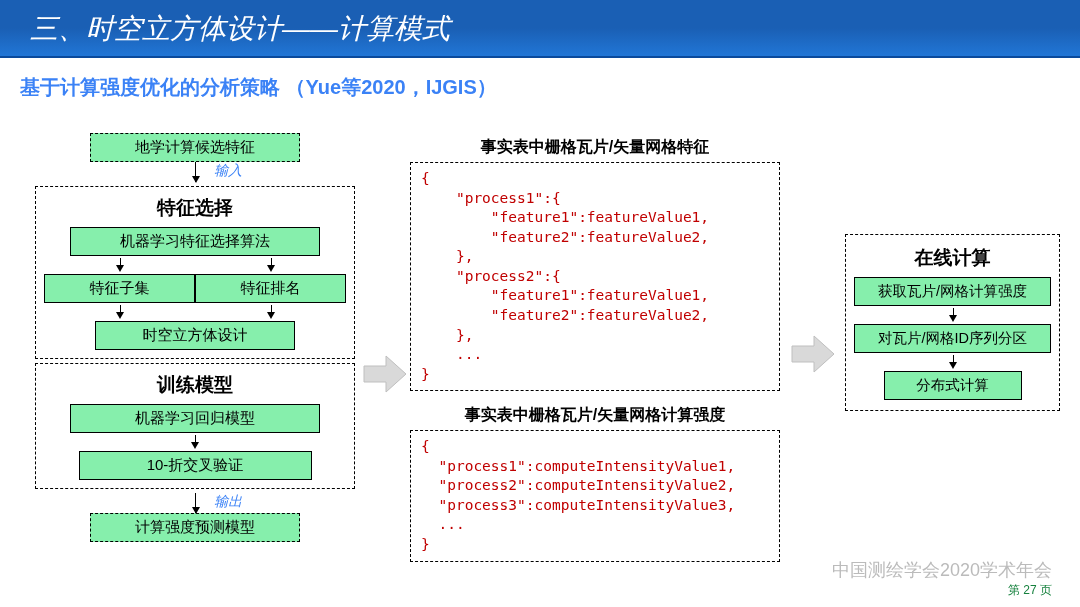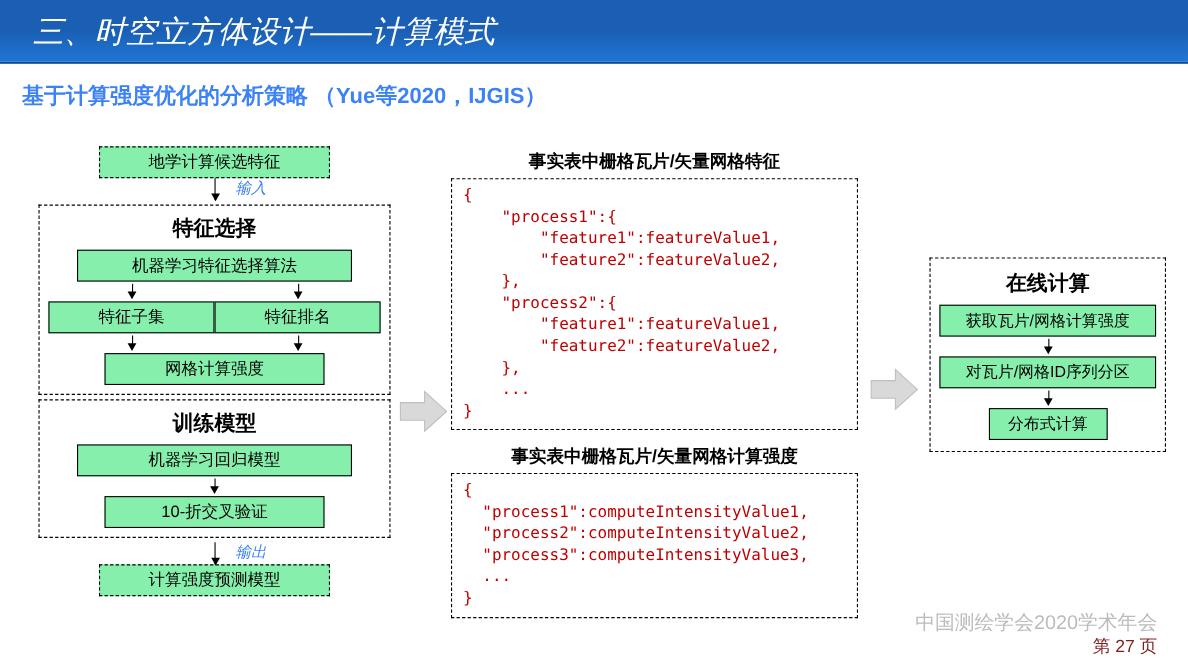--- a/index.html
+++ b/index.html
@@ -97,21 +97,21 @@
 
 
 .footer {
   position: absolute;
   right: 28px; bottom: 8px;
   text-align: right;
   color: #bbb;
   font-size: 18px;
   margin-top: 10px;
 }
-.footer .pg { font-size: 16px; color: #7f1d1d; }
+.footer .pg { font-size: 12px; color: #15803d; }
 
 
 .arrowdown-sm {
   height: 14px;
   position: relative;
   margin: 2px auto;
 }
 .arrowdown-sm::before {
   content:""; position:absolute; left:50%; top:0; height:8px;
   border-left:1.5px solid #000;
@@ -148,29 +148,29 @@
         <div class="arrowdown-sm"></div>
       </div>
     <div class="row2">
       <div class="box">特征子集</div>
       <div class="box">特征排名</div>
     </div>
     <div class="dualarrow">
         <div class="arrowdown-sm"></div>
         <div class="arrowdown-sm"></div>
       </div>
-    <div class="box" style="width:200px">网格计算强度</div>
+    <div class="box" style="width:200px">时空立方体设计</div>
   </div>
 
 
   <div class="section-box">
     <div class="section-title">训练模型</div>
     <div class="box" style="width:250px">机器学习回归模型</div>
     <div class="arrowdown-sm"></div>
-    <div class="box" style="width:200px">10-折交叉验证</div>
+    <div class="box" style="width:233px">10-折交叉验证</div>
   </div>
 
   <div class="arrow-gap">
       <div class="vline"></div>
       <span class="label" style="left:56%; top:0">输出</span>
     </div>
   <div class="box box-dashed" style="width:210px">计算强度预测模型</div>
 </div>
 
 <div class="col col-mid">
@@ -196,21 +196,21 @@
 }</div>
 </div>
 
 <div class="col col-right">
   <div class="section-box">
     <div class="section-title">在线计算</div>
     <div class="box">获取瓦片/网格计算强度</div>
     <div class="arrowdown-sm"></div>
     <div class="box">对瓦片/网格ID序列分区</div>
     <div class="arrowdown-sm"></div>
-    <div class="box" style="width:108px">分布式计算</div>
+    <div class="box" style="width:138px">分布式计算</div>
   </div>
 </div>
 
 <div class="bigarrow ba1">
   <svg viewBox="0 0 48 48">
       <path d="M4 16 L26 16 L26 6 L46 24 L26 42 L26 32 L4 32 Z" fill="#d9d9d9" stroke="#bfbfbf"></path>
     </svg>
 </div>
 <div class="bigarrow ba2">
   <svg viewBox="0 0 48 48">

